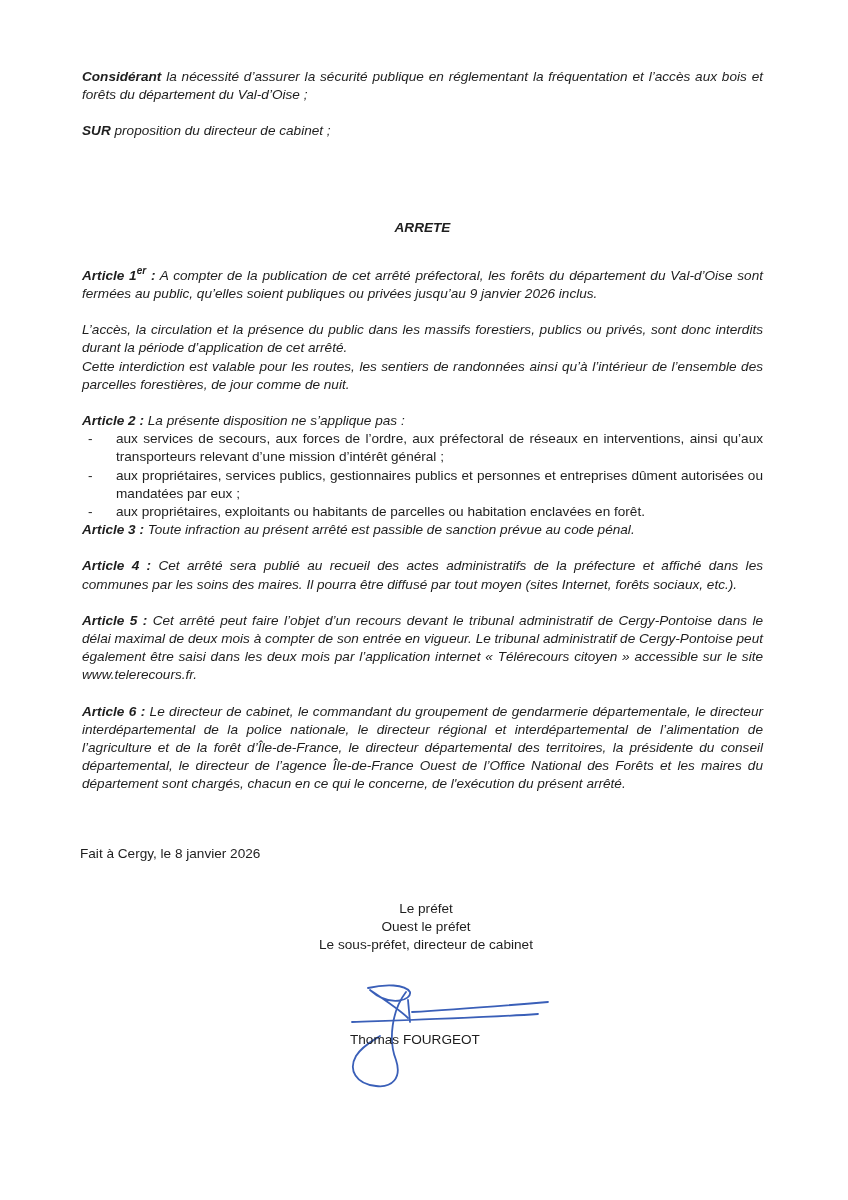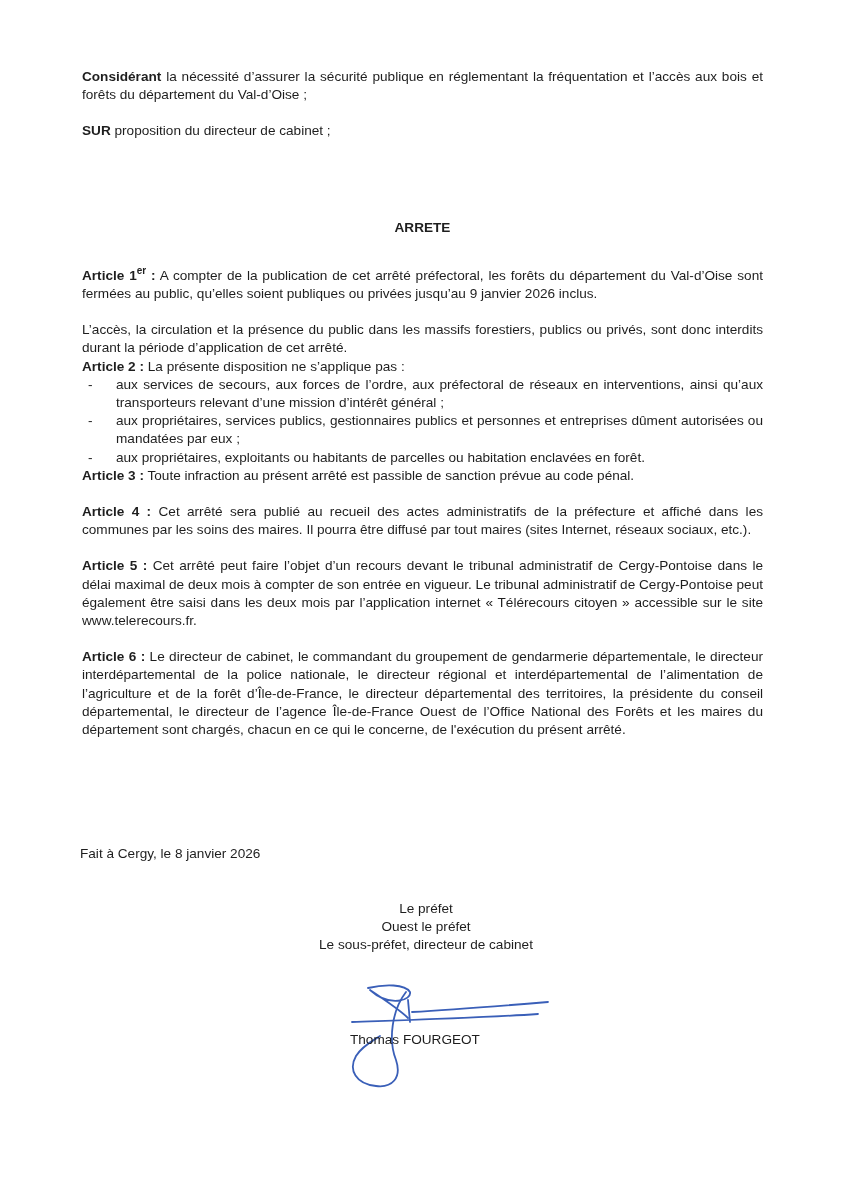--- a/index.html
+++ b/index.html
@@ -2,21 +2,21 @@
 <html><head>
 <meta charset="utf-8">
 <style>
   html, body { margin: 0; padding: 0; background: #ffffff; }
   body {
     width: 848px; height: 1200px; position: relative; overflow: hidden;
     font-family: "Liberation Sans", "DejaVu Sans", sans-serif;
     color: #1e1e1e; font-size: 13.6px;
   }
   .page { position: absolute; left: 82px; top: 68px; width: 681px; }
-  p { margin: 0; line-height: 18.2px; text-align: justify; }
+  p { margin: 0; line-height: 18.2px; text-align: justify; font-style: italic; }
   .b { font-weight: bold; }
   .block { margin-bottom: 18px; }
   .title { text-align: center; font-weight: bold; margin-top: 78px; margin-bottom: 30px; }
   ul.dash { list-style: none; margin: 0; padding: 0 0 0 34px; }
   ul.dash li { position: relative; line-height: 18.2px; text-align: justify; }
   ul.dash li::before { content: "-"; position: absolute; left: -28px; }
   sup { font-size: 10px; vertical-align: 6px; line-height: 0; }
   .fait { position: absolute; left: 80px; top: 846px; font-size: 13.6px; }
   .sig-block { position: absolute; left: 296px; top: 900px; width: 260px; text-align: center; line-height: 18px; }
   .sig-name { position: absolute; left: 350px; top: 1020px; font-size: 13.6px; margin-top: 12px; }
@@ -27,31 +27,32 @@
 
 <div class="page">
   <p class="block"><span class="b">Considérant</span><span> la nécessité d’assurer la sécurité publique en réglementant la fréquentation et l’accès aux bois et forêts du département du Val-d’Oise ;</span></p>
 
   <p><span class="b">SUR</span><span> proposition du directeur de cabinet ;</span></p>
 
   <p class="title">ARRETE</p>
 
   <p class="block"><span class="b"><span>Article 1</span><sup>er</sup><span> :</span></span><span> A compter de la publication de cet arrêté préfectoral, les forêts du département du Val-d’Oise sont fermées au public, qu’elles soient publiques ou privées jusqu’au 9 janvier 2026 inclus.</span></p>
   <p>L’accès, la circulation et la présence du public dans les massifs forestiers, publics ou privés, sont donc interdits durant la période d’application de cet arrêté.</p>
+  <p class="block">Cette interdiction est valable pour les routes, les sentiers de randonnées ainsi qu’à l’intérieur de l’ensemble des parcelles forestières, de jour comme de nuit.</p>
 
   <p><span class="b">Article 2 :</span><span> La présente disposition ne s’applique pas :</span></p>
   <ul class="dash block">
     <li>aux services de secours, aux forces de l’ordre, aux préfectoral de réseaux en interventions, ainsi qu’aux transporteurs relevant d’une mission d’intérêt général ;</li>
     <li>aux propriétaires, services publics, gestionnaires publics et personnes et entreprises dûment autorisées ou mandatées par eux ;</li>
     <li>aux propriétaires, exploitants ou habitants de parcelles ou habitation enclavées en forêt.</li>
   </ul>
 
   <p class="block"><span class="b">Article 3 :</span><span> Toute infraction au présent arrêté est passible de sanction prévue au code pénal.</span></p>
 
-  <p class="block"><span class="b">Article 4 :</span><span> Cet arrêté sera publié au recueil des actes administratifs de la préfecture et affiché dans les communes par les soins des maires. Il pourra être diffusé par tout maires (sites Internet, réseaux sociaux, etc.).</span></p>
+  <p class="block"><span class="b">Article 4 :</span><span> Cet arrêté sera publié au recueil des actes administratifs de la préfecture et affiché dans les communes par les soins des maires. Il pourra être diffusé par tout moyen (sites Internet, forêts sociaux, etc.).</span></p>
 
   <p class="block"><span class="b">Article 5 :</span><span> Cet arrêté peut faire l’objet d’un recours devant le tribunal administratif de Cergy-Pontoise dans le délai maximal de deux mois à compter de son entrée en vigueur. Le tribunal administratif de Cergy-Pontoise peut également être saisi dans les deux mois par l’application internet « Télérecours citoyen » accessible sur le site www.telerecours.fr.</span></p>
 
   <p class="block"><span class="b">Article 6 :</span><span> Le directeur de cabinet, le commandant du groupement de gendarmerie départementale, le directeur interdépartemental de la police nationale, le directeur régional et interdépartemental de l’alimentation de l’agriculture et de la forêt d’Île-de-France, le directeur départemental des territoires, la présidente du conseil départemental, le directeur de l’agence Île-de-France Ouest de l’Office National des Forêts et les maires du département sont chargés, chacun en ce qui le concerne, de l'exécution du présent arrêté.</span></p>
 </div>
 
 <div class="fait">Fait à Cergy, le 8 janvier 2026</div>
 
 <div class="sig-block">
   <div>Le préfet</div>

